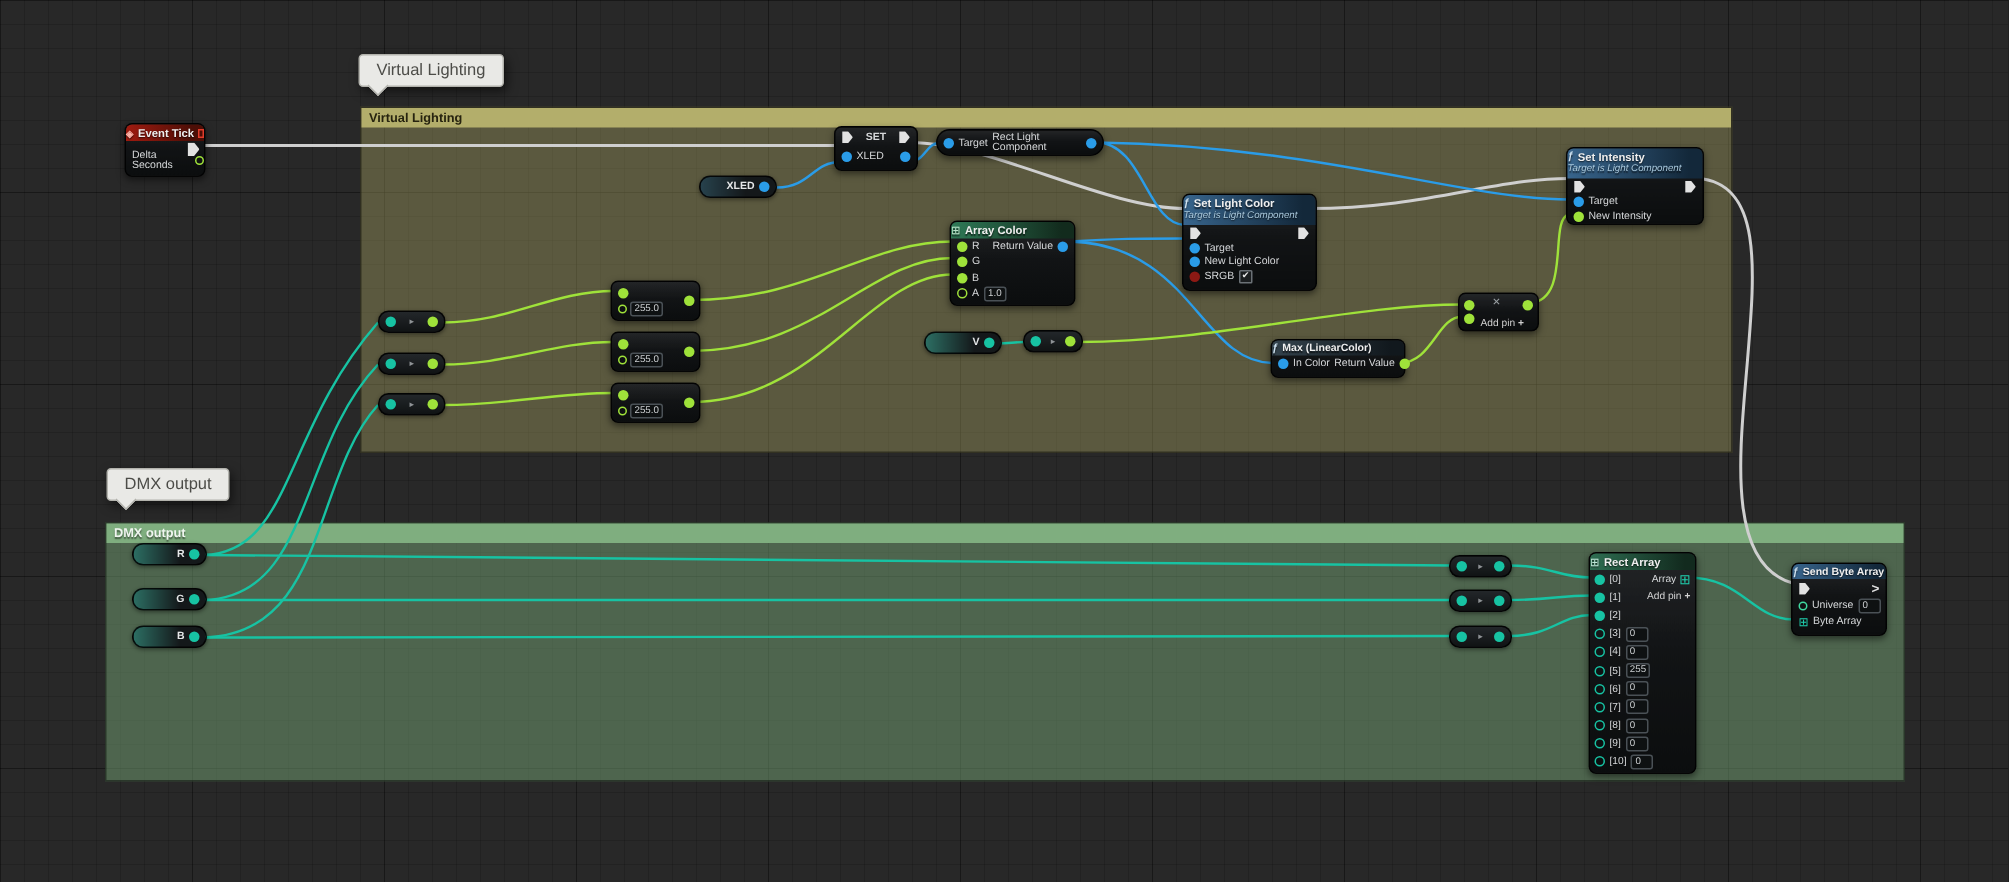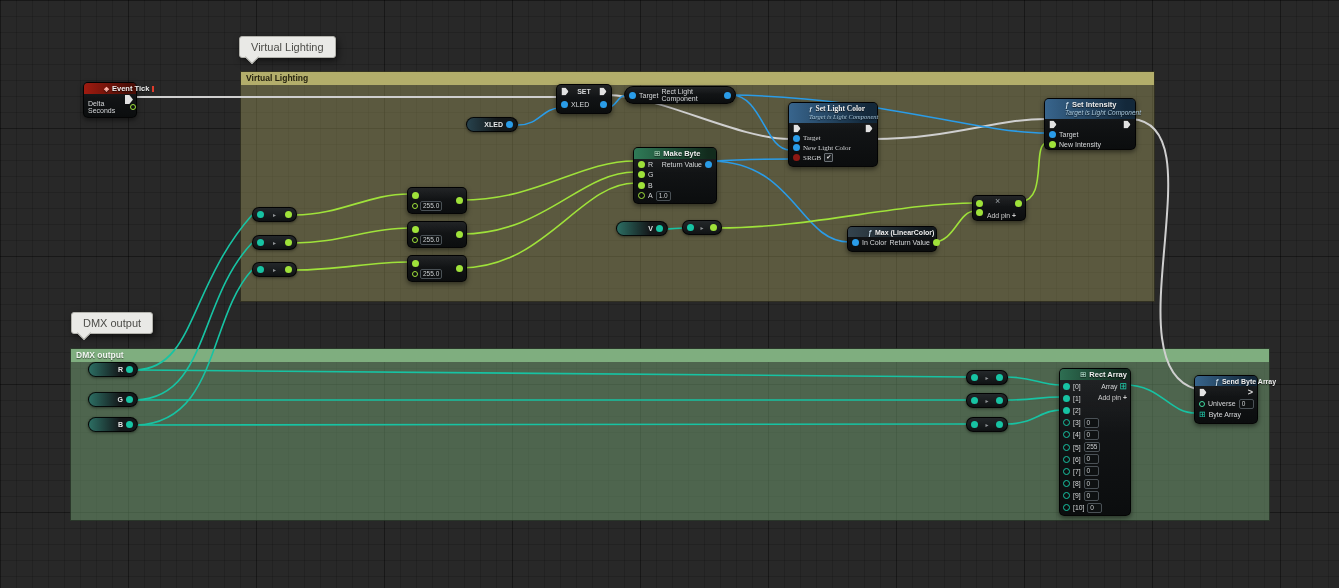--- a/index.html
+++ b/index.html
@@ -24,21 +24,21 @@
     box-shadow:2px 3px 7px rgba(0,0,0,.55);color:#4c4c48;font-size:11px;padding:4px 11px;white-space:nowrap;}
   .tip::after{content:"";position:absolute;left:7px;bottom:-5px;width:9px;height:9px;background:#e9e9e6;
     transform:rotate(45deg);border-right:1px solid #b2b2ac;border-bottom:1px solid #b2b2ac;}
   
   svg.wires{position:absolute;left:0;top:0;z-index:2;}
   svg.wires path{fill:none;}
   
   .node{position:absolute;z-index:3;border-radius:5px;border:1px solid rgba(0,0,0,.85);
     background:linear-gradient(180deg,rgba(255,255,255,.05),rgba(255,255,255,0) 45%),linear-gradient(180deg,#17191b,#0b0d0e);
     box-shadow:0 2px 5px rgba(0,0,0,.5);color:#d6d8da;font-size:7px;}
-  .hdr{height:11px;display:flex;align-items:center;gap:3px;padding:0 20px;border-radius:4px 4px 0 0;
+  .hdr{height:11px;display:flex;align-items:center;gap:3px;padding:0 0;border-radius:4px 4px 0 0;
     font-weight:bold;font-size:7.5px;color:#efefef;white-space:nowrap;text-shadow:0 1px 1px rgba(0,0,0,.7);}
   .hdr .fico{font-style:italic;font-size:7px;color:#cfe3f2;}
   .hdr2{height:20px;flex-direction:column;align-items:flex-start;justify-content:center;line-height:8.5px;gap:0;}
   .hdr2 .t{display:flex;gap:3px;}
   .hdr2 .sub{font-style:italic;font-weight:normal;font-size:6.5px;color:#a9c8dc;}
   .h-red{background:linear-gradient(90deg,#a01b10,#4d0e06 85%);}
   .h-blue{background:linear-gradient(90deg,#38658d,#13283a 90%);}
   .h-teal{background:linear-gradient(90deg,#2f7a57,#122b1d 90%);}
   .h-dark{background:linear-gradient(90deg,#34434d,#11181d 90%);}
   .pill{position:absolute;z-index:3;height:15px;border-radius:8px;border:1px solid rgba(0,0,0,.85);
@@ -155,21 +155,21 @@
   <div class="node" style="left:624px;top:86px;width:112px;height:18px;border-radius:9px;display:flex;align-items:center;gap:3px;padding:0 4px;box-sizing:border-box;">
     <span class="pin blue f"></span>
     <span>Target</span>
     <span style="margin-left:auto;">Rect Light Component</span>
     <span class="pin blue f"></span>
   </div>
 
   <div class="node" style="left:633px;top:147px;width:82px;height:55px;">
     <div class="hdr h-teal">
       <span class="gridico" style="font-size:7.5px;color:#b8e2c8;">⊞</span>
-      <span>Make Byte</span>
+      <span>Array Color</span>
     </div>
     <div class="row">
       <span class="pin green f"></span>
       <span style="flex:1;">R</span>
       <span>Return Value</span>
       <span class="pin blue f"></span>
     </div>
     <div class="row">
       <span class="pin green f"></span>
       <span>G</span>
@@ -178,21 +178,21 @@
       <span class="pin green f"></span>
       <span>B</span>
     </div>
     <div class="row">
       <span class="pin green h"></span>
       <span>A</span>
       <span class="vbox">1.0</span>
     </div>
   </div>
 
-  <div class="node" style="left:788px;top:102px;width:88px;height:63px;font-family:Liberation Serif, serif;">
+  <div class="node" style="left:788px;top:129px;width:88px;height:63px;">
     <div class="hdr hdr2 h-blue">
       <span class="t">
           <span class="fico">ƒ</span>
       <span>Set Light Color</span>
         </span>
       <span class="sub">Target is Light Component</span>
     </div>
     <div class="row">
       <span class="exec" style="transform:scale(.9);"></span>
       <span style="flex:1;"></span>

